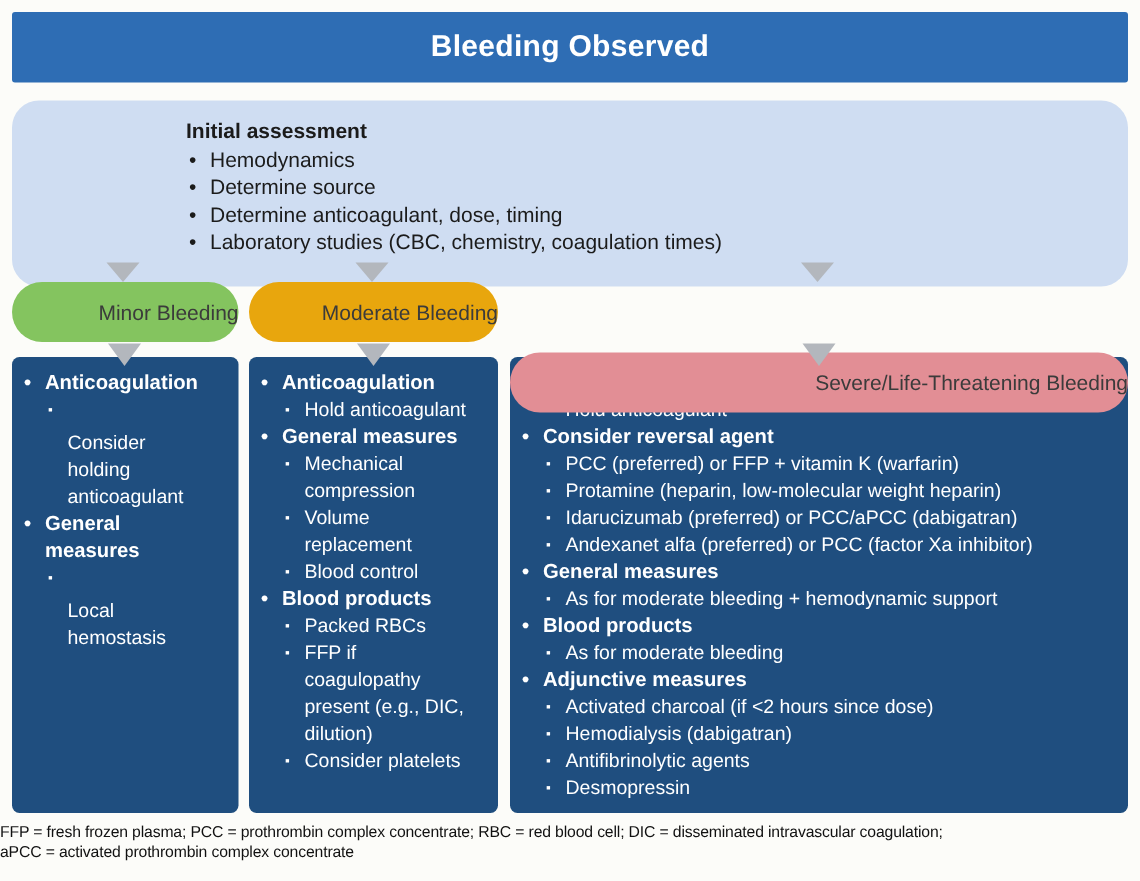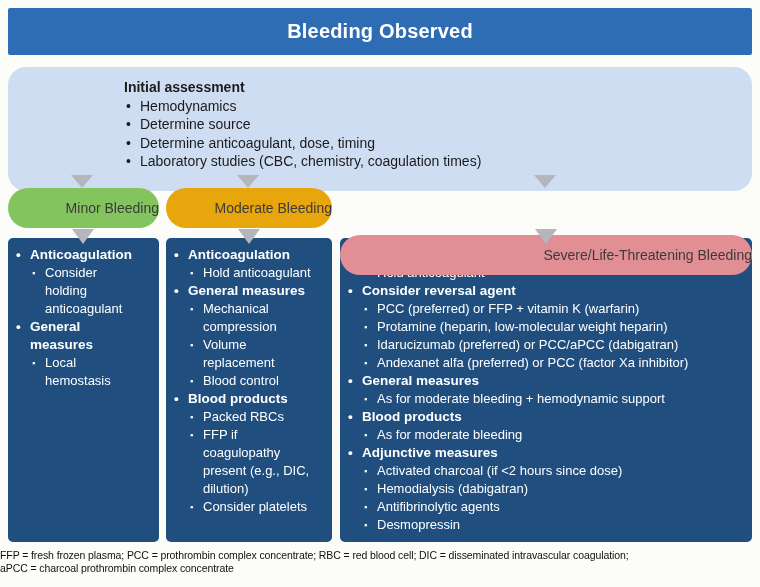--- a/index.html
+++ b/index.html
@@ -61,21 +61,21 @@
   .box.severe{left:340px;width:412px;}
 
   .row{display:flex;align-items:flex-start;}
   .row.main{font-weight:bold;font-size:13.5px;line-height:18px;}
   .row.main .glyph{width:14px;flex:0 0 14px;}
   .row.sub{font-size:13px;line-height:18px;margin-left:16px;font-weight:normal;}
   .row.sub .glyph{width:13px;flex:0 0 13px;font-size:9px;line-height:18px;}
 
   
   .box.minor .row.main .txt{width:84px;}
-  .box.minor .row.sub .txt{width:64px;}
+  .box.minor .row.sub .txt{width:64px;margin-top:22px;}
   .box.moderate .row.sub .txt{width:108px;}
 
   
   .footnote{
     position:absolute;left:0;top:549px;width:760px;
     font-size:10.5px;line-height:13px;color:#111111;letter-spacing:-.1px;
   }
 </style>
 </head>
 <body>
@@ -243,14 +243,14 @@
       <span class="txt">Antifibrinolytic agents</span>
     </div>
     <div class="row sub">
       <span class="glyph">▪</span>
       <span class="txt">Desmopressin</span>
     </div>
   </div>
 
 <div class="footnote">
   <div>FFP = fresh frozen plasma; PCC = prothrombin complex concentrate; RBC = red blood cell; DIC = disseminated intravascular coagulation;</div>
-  <div>aPCC = charcoal prothrombin complex concentrate</div>
+  <div>aPCC = activated prothrombin complex concentrate</div>
 </div>
 
 </body></html>

